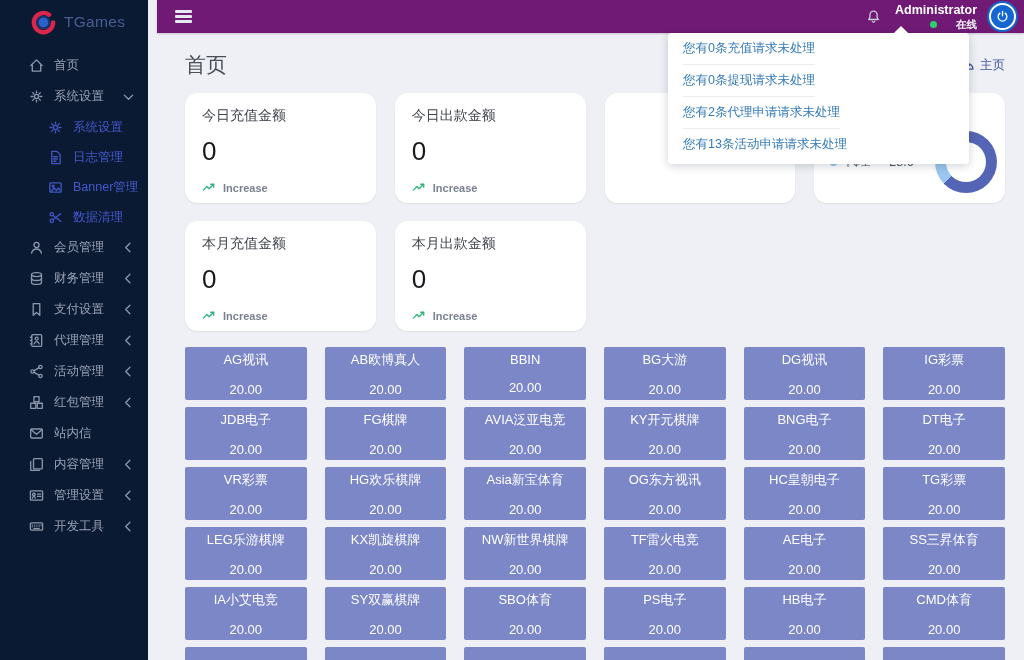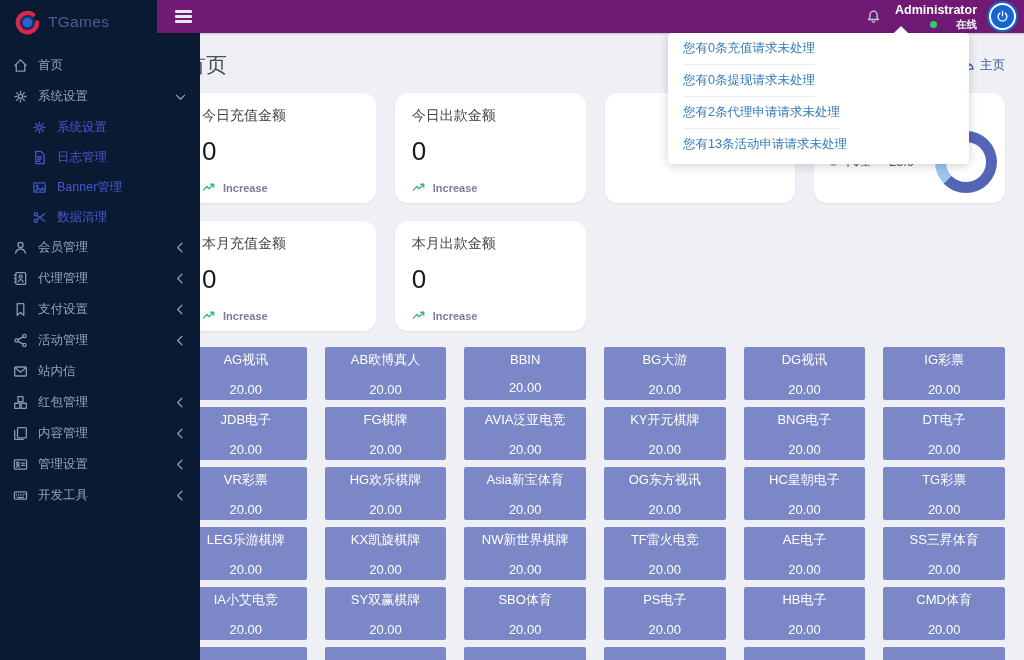--- a/index.html
+++ b/index.html
@@ -6,21 +6,21 @@
   html,body { margin:0; padding:0; }
   body {
     width:1024px; height:660px; overflow:hidden;
     background:#eef0f5;
     font-family:"Liberation Sans", sans-serif;
     -webkit-font-smoothing:antialiased;
   }
   .app { position:relative; width:1024px; height:660px; }
 
   
-  .sidebar { position:absolute; left:0; top:0; bottom:0; width:200px; background:#0b1a33; z-index:20; }
+  .sidebar { position:absolute; left:0; top:0; bottom:0; width:148px; background:#0b1a33; z-index:20;padding-left:16px; }
   .brand { height:44px; display:flex; align-items:center; gap:8px; padding-left:15px; }
   .brand-name { color:#4a5d94; font-size:15.5px; letter-spacing:.3px; }
   .menu { display:flex; flex-direction:column; padding-top:6px; }
   .s-item { display:flex; align-items:center; gap:9px; padding:7px 12px 7px 13px;
             font-size:12.5px; color:#97a1b4; text-decoration:none; cursor:pointer; }
   .s-item .s-icon { width:16px; height:15px; display:flex; align-items:center; color:#8c97ab; flex:0 0 16px; }
   .s-item .s-label { white-space:nowrap; }
   .s-item.sub { padding:6.5px 12px 6.5px 32px; color:#4658cc; }
   .s-item.sub .s-icon { color:#4356c4; }
   .s-chev { margin-left:auto; color:#8c97ab; display:flex; }
@@ -165,85 +165,100 @@
           <span class="s-label">会员管理</span>
           <span class="s-chev">
             <svg width="15" height="15" viewBox="0 0 16 16" fill="none" stroke="currentColor" stroke-width="1.4" stroke-linecap="round" stroke-linejoin="round">
               <path d="M9.5 3.5 5 8l4.5 4.5"></path>
             </svg>
           </span>
         </a>
         <a class="s-item">
           <span class="s-icon">
             <svg width="15" height="15" viewBox="0 0 16 16" fill="none" stroke="currentColor" stroke-width="1.4" stroke-linecap="round" stroke-linejoin="round">
+              <ellipse cx="8" cy="3.8" rx="5.3" ry="2.1"></ellipse>
+              <path d="M2.7 3.8v8.4c0 1.2 2.4 2.1 5.3 2.1s5.3-.9 5.3-2.1V3.8"></path>
+              <path d="M2.7 8c0 1.2 2.4 2.1 5.3 2.1S13.3 9.2 13.3 8"></path>
+            </svg>
+          </span>
+          <span class="s-label">财务管理</span>
+          <span class="s-chev">
+            <svg width="15" height="15" viewBox="0 0 16 16" fill="none" stroke="currentColor" stroke-width="1.4" stroke-linecap="round" stroke-linejoin="round">
+              <path d="M9.5 3.5 5 8l4.5 4.5"></path>
+            </svg>
+          </span>
+        </a>
+        <a class="s-item">
+          <span class="s-icon">
+            <svg width="15" height="15" viewBox="0 0 16 16" fill="none" stroke="currentColor" stroke-width="1.4" stroke-linecap="round" stroke-linejoin="round">
+              <path d="M4.5 1.8h7v12.4L8 11.2l-3.5 3z"></path>
+            </svg>
+          </span>
+          <span class="s-label">支付设置</span>
+          <span class="s-chev">
+            <svg width="15" height="15" viewBox="0 0 16 16" fill="none" stroke="currentColor" stroke-width="1.4" stroke-linecap="round" stroke-linejoin="round">
+              <path d="M9.5 3.5 5 8l4.5 4.5"></path>
+            </svg>
+          </span>
+        </a>
+        <a class="s-item">
+          <span class="s-icon">
+            <svg width="15" height="15" viewBox="0 0 16 16" fill="none" stroke="currentColor" stroke-width="1.4" stroke-linecap="round" stroke-linejoin="round">
               <rect x="3" y="1.8" width="10.5" height="12.4" rx="1"></rect>
               <circle cx="8.2" cy="6" r="1.6"></circle>
               <path d="M5.6 11.5c.4-1.7 1.4-2.4 2.6-2.4s2.2.7 2.6 2.4"></path>
               <path d="M1.5 4.5h1M1.5 8h1M1.5 11.5h1"></path>
             </svg>
           </span>
           <span class="s-label">代理管理</span>
           <span class="s-chev">
             <svg width="15" height="15" viewBox="0 0 16 16" fill="none" stroke="currentColor" stroke-width="1.4" stroke-linecap="round" stroke-linejoin="round">
               <path d="M9.5 3.5 5 8l4.5 4.5"></path>
             </svg>
           </span>
         </a>
         <a class="s-item">
           <span class="s-icon">
             <svg width="15" height="15" viewBox="0 0 16 16" fill="none" stroke="currentColor" stroke-width="1.4" stroke-linecap="round" stroke-linejoin="round">
-              <path d="M4.5 1.8h7v12.4L8 11.2l-3.5 3z"></path>
-            </svg>
-          </span>
-          <span class="s-label">支付设置</span>
-          <span class="s-chev">
-            <svg width="15" height="15" viewBox="0 0 16 16" fill="none" stroke="currentColor" stroke-width="1.4" stroke-linecap="round" stroke-linejoin="round">
-              <path d="M9.5 3.5 5 8l4.5 4.5"></path>
-            </svg>
-          </span>
-        </a>
-        <a class="s-item">
-          <span class="s-icon">
-            <svg width="15" height="15" viewBox="0 0 16 16" fill="none" stroke="currentColor" stroke-width="1.4" stroke-linecap="round" stroke-linejoin="round">
               <circle cx="12.2" cy="3.2" r="1.8"></circle>
               <circle cx="3.8" cy="8" r="1.8"></circle>
               <circle cx="12.2" cy="12.8" r="1.8"></circle>
               <path d="M5.5 7.1l5-3M5.5 8.9l5 3"></path>
             </svg>
           </span>
           <span class="s-label">活动管理</span>
           <span class="s-chev">
             <svg width="15" height="15" viewBox="0 0 16 16" fill="none" stroke="currentColor" stroke-width="1.4" stroke-linecap="round" stroke-linejoin="round">
               <path d="M9.5 3.5 5 8l4.5 4.5"></path>
             </svg>
           </span>
         </a>
         <a class="s-item">
           <span class="s-icon">
             <svg width="15" height="15" viewBox="0 0 16 16" fill="none" stroke="currentColor" stroke-width="1.4" stroke-linecap="round" stroke-linejoin="round">
-              <rect x="1.8" y="3.2" width="12.4" height="9.6" rx="1"></rect>
-              <path d="M2.2 4l5.8 4.8L13.8 4"></path>
-            </svg>
-          </span>
-          <span class="s-label">站内信</span>
-        </a>
-        <a class="s-item">
-          <span class="s-icon">
-            <svg width="15" height="15" viewBox="0 0 16 16" fill="none" stroke="currentColor" stroke-width="1.4" stroke-linecap="round" stroke-linejoin="round">
               <rect x="5.3" y="1.8" width="5.4" height="5.4"></rect>
               <rect x="1.8" y="8.8" width="5.4" height="5.4"></rect>
               <rect x="8.8" y="8.8" width="5.4" height="5.4"></rect>
             </svg>
           </span>
           <span class="s-label">红包管理</span>
           <span class="s-chev">
             <svg width="15" height="15" viewBox="0 0 16 16" fill="none" stroke="currentColor" stroke-width="1.4" stroke-linecap="round" stroke-linejoin="round">
               <path d="M9.5 3.5 5 8l4.5 4.5"></path>
             </svg>
           </span>
+        </a>
+        <a class="s-item">
+          <span class="s-icon">
+            <svg width="15" height="15" viewBox="0 0 16 16" fill="none" stroke="currentColor" stroke-width="1.4" stroke-linecap="round" stroke-linejoin="round">
+              <rect x="1.8" y="3.2" width="12.4" height="9.6" rx="1"></rect>
+              <path d="M2.2 4l5.8 4.8L13.8 4"></path>
+            </svg>
+          </span>
+          <span class="s-label">站内信</span>
         </a>
         <a class="s-item">
           <span class="s-icon">
             <svg width="15" height="15" viewBox="0 0 16 16" fill="none" stroke="currentColor" stroke-width="1.4" stroke-linecap="round" stroke-linejoin="round">
               <rect x="4.8" y="1.8" width="9.4" height="10.8" rx="1"></rect>
               <path d="M11.2 14.2H1.8V4.8"></path>
             </svg>
           </span>
           <span class="s-label">内容管理</span>
           <span class="s-chev">

